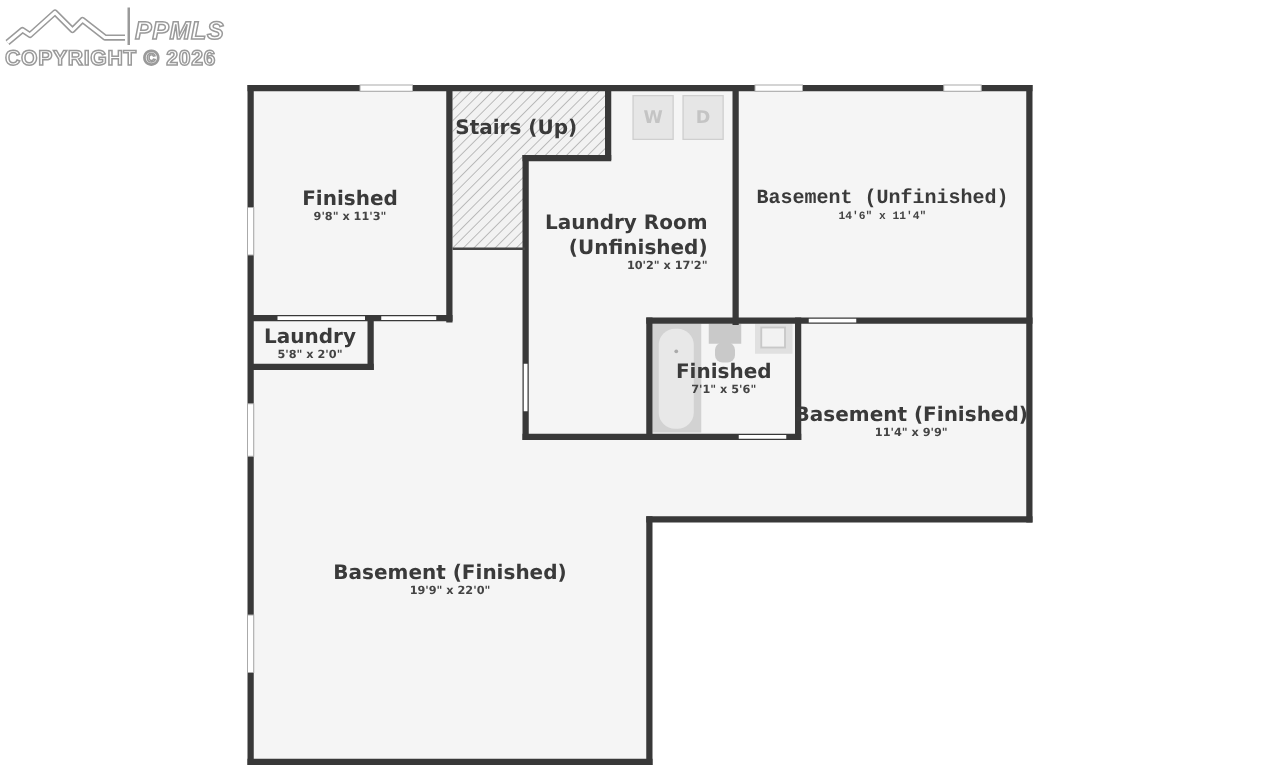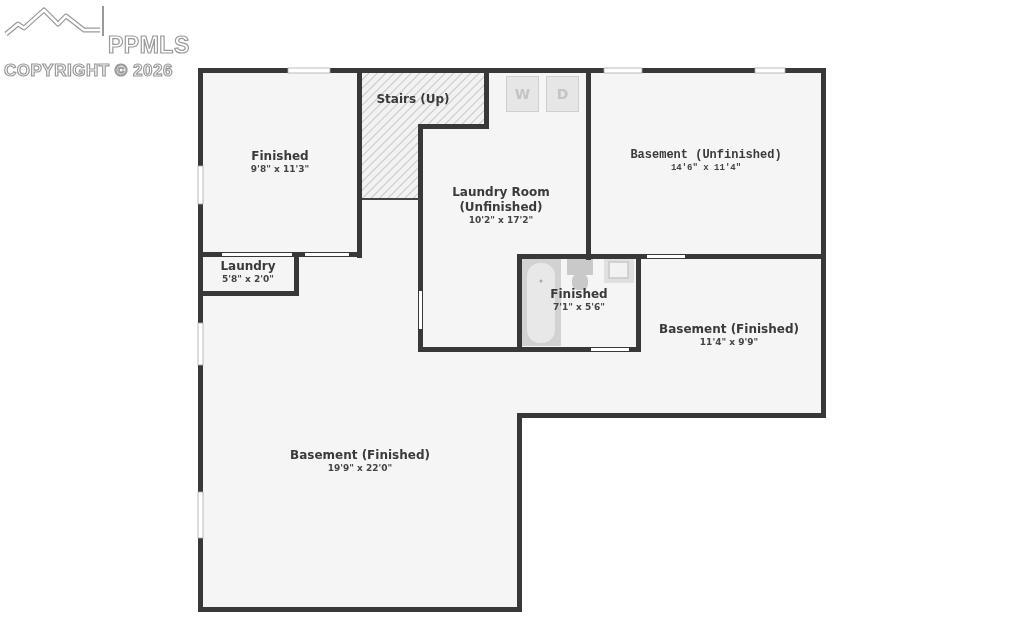--- a/index.html
+++ b/index.html
@@ -1,25 +1,25 @@
 <!DOCTYPE html>
 <html><head>
 <meta charset="utf-8">
 <style>
   html, body { margin:0; padding:0; background:#ffffff; }
   body { width:1024px; height:622px; position:relative; overflow:hidden; font-family:"DejaVu Sans","Liberation Sans",sans-serif; }
   #plan { position:absolute; left:0; top:0; }
   .room-label { position:absolute; transform:translate(-50%, 0); text-align:center; color:#3a3a3a; white-space:nowrap; line-height:1.25; }
-  .room-name { font-size:12px; font-weight:bold; display:block; }
+  .room-name { font-size:16px; font-weight:bold; display:block; }
   .room-dim { font-size:9px; font-weight:bold; display:block; color:#444; }
   .wm { position:absolute; left:4px; top:4px; color:#fff; }
   .wm-text { position:absolute; font-family:"Liberation Sans","DejaVu Sans",sans-serif; font-weight:bold; color:#ffffff;
              -webkit-text-stroke:1.2px #9a9a9a; letter-spacing:0.5px; white-space:nowrap; }
-  .wm-brand { left:104px; top:28px; font-size:23px; }
-  .wm-copy { left:0px; top:33px; font-size:17px;margin-top:24px; }
+  .wm-brand { left:104px; top:10px; font-size:20px;font-style:italic; }
+  .wm-copy { left:0px; top:33px; font-size:17px; }
   .appliance { position:absolute; width:33px; height:36px; background:#e6e6e6; border:1.5px solid #cfcfcf; box-sizing:border-box;
                color:#c4c4c4; font-weight:bold; font-size:14px; display:flex; align-items:center; justify-content:center; }
 </style>
 </head>
 <body>
 
 <svg id="plan" width="1024" height="622" viewBox="0 0 1024 622">
   <defs>
     <pattern id="hatch" width="6" height="6" patternUnits="userSpaceOnUse" patternTransform="rotate(45)">
       <rect width="6" height="6" fill="#f2f2f2"></rect>
@@ -99,21 +99,21 @@
   <span class="wm-text wm-copy">COPYRIGHT © 2026</span>
 </div>
 
 <div class="room-label" style="left:280px; top:149px;">
   <span class="room-name">Finished</span>
   <span class="room-dim">9'8" x 11'3"</span>
 </div>
 <div class="room-label" style="left:413px; top:92px;">
   <span class="room-name">Stairs (Up)</span>
 </div>
-<div class="room-label" style="left:501px; top:185px;">
+<div class="room-label" style="left:501px; top:168px;text-align:right;">
   <span class="room-name">Laundry Room</span>
   <span class="room-name">(Unfinished)</span>
   <span class="room-dim">10'2" x 17'2"</span>
 </div>
 <div class="room-label" style="left:706px; top:148px;font-family:Liberation Mono, monospace;">
   <span class="room-name">Basement (Unfinished)</span>
   <span class="room-dim">14'6" x 11'4"</span>
 </div>
 <div class="room-label" style="left:248px; top:259px;">
   <span class="room-name">Laundry</span>

